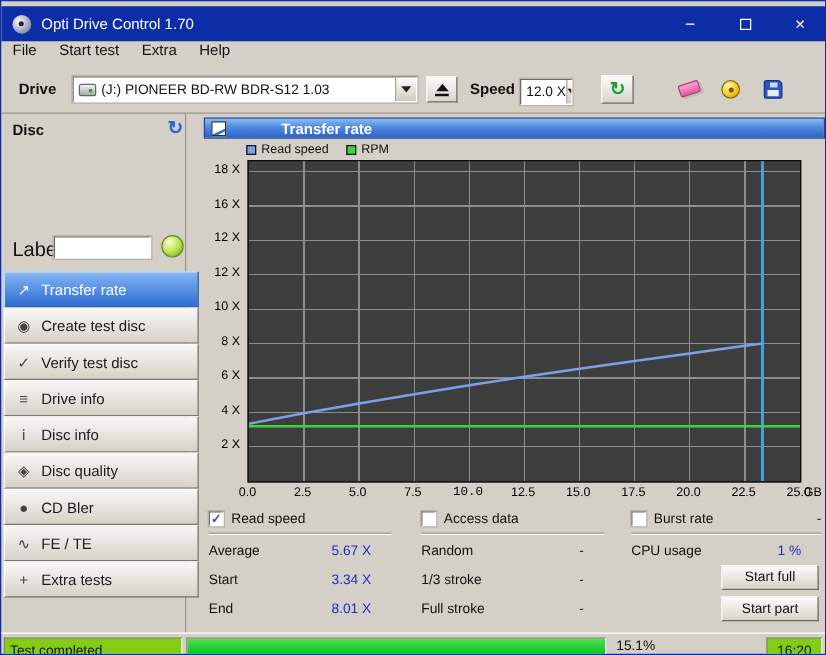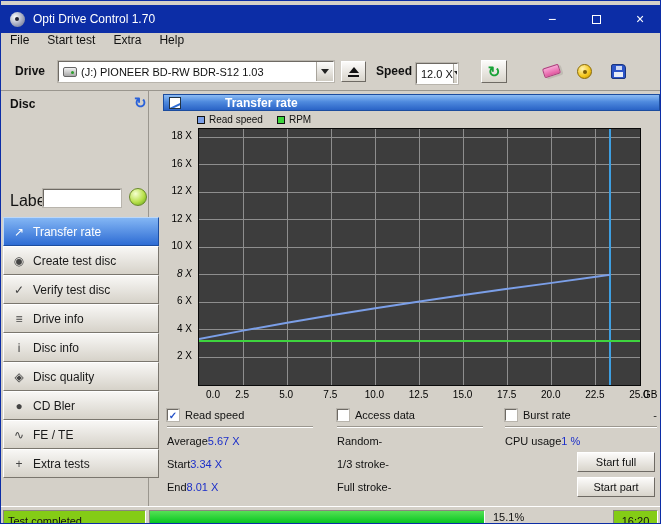--- a/index.html
+++ b/index.html
@@ -70,21 +70,21 @@
   .plot{position:absolute;left:37px;top:37px;width:443px;height:258px;border:1px solid #0a0a0a}
   .ytick{position:absolute;left:0;width:31px;text-align:right;font-size:10px;color:#000}
   .xtick{position:absolute;width:40px;text-align:center;font-size:10px;color:#000}
   .xunit{position:absolute;width:30px;text-align:left;font-size:10px;color:#000}
 
   
   .res-col{position:absolute;top:316px;height:195px}
   .res-head{display:flex;align-items:center;height:16px;font-size:11px;color:#111}
   .checkbox{width:12px;height:12px;background:#fff;border:1px solid;border-color:#6e6a64 #fff #fff #6e6a64;outline:1px solid #b8b4ac;margin-right:6px;display:flex;align-items:center;justify-content:center;font-size:10px;font-weight:bold;color:#2451c8;cursor:pointer;flex:0 0 auto}
   .res-underline{height:1px;background:#9b978f;box-shadow:0 1px 0 #fff;margin-top:3px}
-  .res-row{position:absolute;left:0;right:16px;display:flex;font-size:11px;color:#111}
+  .res-row{position:absolute;left:0;right:16px;display:flex;justify-content:space-between;font-size:11px;color:#111}
   .val{color:var(--value-text,#1b2ec9)}
   .val-dash{color:#222}
   .head-val{margin-left:auto}
   .res-btn{position:absolute;right:2px;width:78px;height:20px;display:flex;align-items:center;justify-content:center;font-size:11px;color:#111}
 
   
   .statusbar{left:0;top:505px;width:661px;height:19px;border-top:1px solid #fff}
   .sunken{border:1px solid;border-color:#8a867e #fff #fff #8a867e;background:#84cc16;overflow:hidden}
   .sb-text{font-size:11px;color:#111;line-height:13px;padding-left:4px;display:inline-block}
   .progress-fill{height:100%;background:linear-gradient(#55e055,var(--progress-green,#00c31c))}
@@ -226,31 +226,31 @@
           <line x1="352.8" y1="0" x2="352.8" y2="256" stroke="#8e8e8e" stroke-width="1" shape-rendering="crispEdges"></line>
           <line x1="396.90000000000003" y1="0" x2="396.90000000000003" y2="256" stroke="#8e8e8e" stroke-width="1" shape-rendering="crispEdges"></line>
           <line x1="411.18839999999994" y1="0" x2="411.18839999999994" y2="256" stroke="#3f9fe0" stroke-width="2" shape-rendering="crispEdges"></line>
           <polyline points="0,211.95698924731184 441,211.95698924731184" fill="none" stroke="#3ed43e" stroke-width="2" stroke-linejoin="round"></polyline>
           <polyline points="0,210.03010752688172 44.1,201.63440860215053 88.2,193.78924731182798 132.29999999999998,186.35698924731184 176.4,179.2 220.5,172.4559139784946 264.59999999999997,165.98709677419356 308.7,159.7935483870968 352.8,153.8752688172043 396.90000000000003,147.68172043010753 411.18839999999994,145.75483870967741" fill="none" stroke="#7b9fe8" stroke-width="2" stroke-linejoin="round"></polyline>
         </svg></div>
 
   <span class="ytick" style="top: 259.473px;">2 X</span>
       <span class="ytick" style="top: 231.946px;">4 X</span>
       <span class="ytick" style="top: 204.419px;">6 X</span>
-      <span class="ytick" style="top: 176.892px; font-style: italic;">8 X</span>
+      <span class="ytick" style="top: 176.892px;">8 X</span>
       <span class="ytick" style="top: 149.366px;">10 X</span>
       <span class="ytick" style="top: 121.839px;">12 X</span>
       <span class="ytick" style="top: 94.3118px;">12 X</span>
       <span class="ytick" style="top: 66.7849px;">16 X</span>
       <span class="ytick" style="top: 39.2581px;">18 X</span>
-      <span class="xtick" style="left: 32px; top: 298px;">0.0</span>
+      <span class="xtick" style="left: 17px; top: 298px;">0.0</span>
       <span class="xtick" style="left: 61.1px; top: 298px;">2.5</span>
       <span class="xtick" style="left: 105.2px; top: 298px;">5.0</span>
       <span class="xtick" style="left: 149.3px; top: 298px;">7.5</span>
-      <span class="xtick" style="left: 193.4px; top: 298px;">10.0</span>
+      <span class="xtick" style="left: 193.4px; top: 298px; font-family: Liberation Mono, monospace;">10.0</span>
       <span class="xtick" style="left: 237.5px; top: 298px;">12.5</span>
       <span class="xtick" style="left: 281.6px; top: 298px;">15.0</span>
       <span class="xtick" style="left: 325.7px; top: 298px;">17.5</span>
       <span class="xtick" style="left: 369.8px; top: 298px;">20.0</span>
       <span class="xtick" style="left: 413.9px; top: 298px;">22.5</span>
       <span class="xtick" style="left: 458px; top: 298px;">25.0</span>
       <span class="xunit" style="left: 482px; top: 298px;">GB</span>
       <div class="res-col" style="left: 6px; width: 146px;">
         <div class="res-head">
           <span class="checkbox">✓</span>

